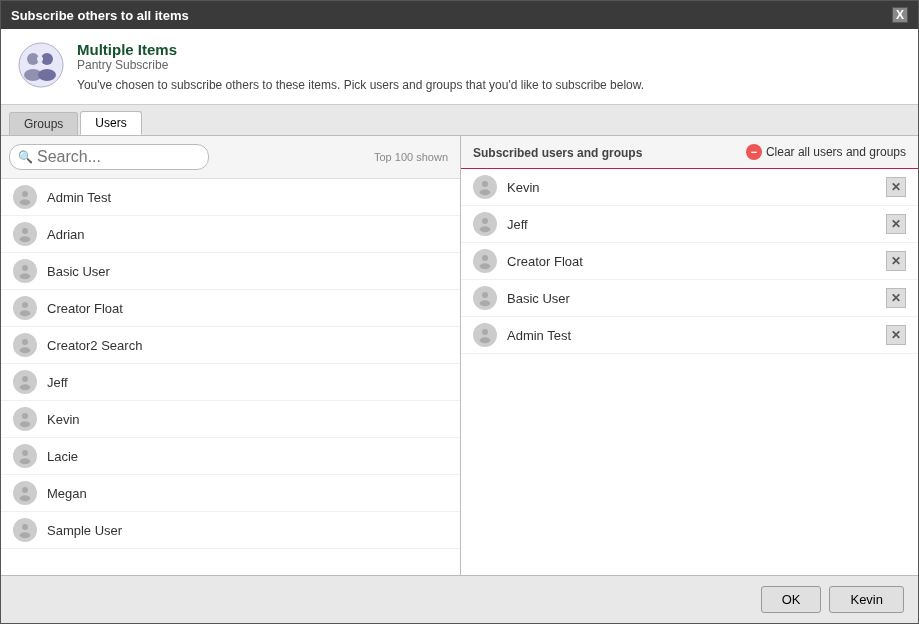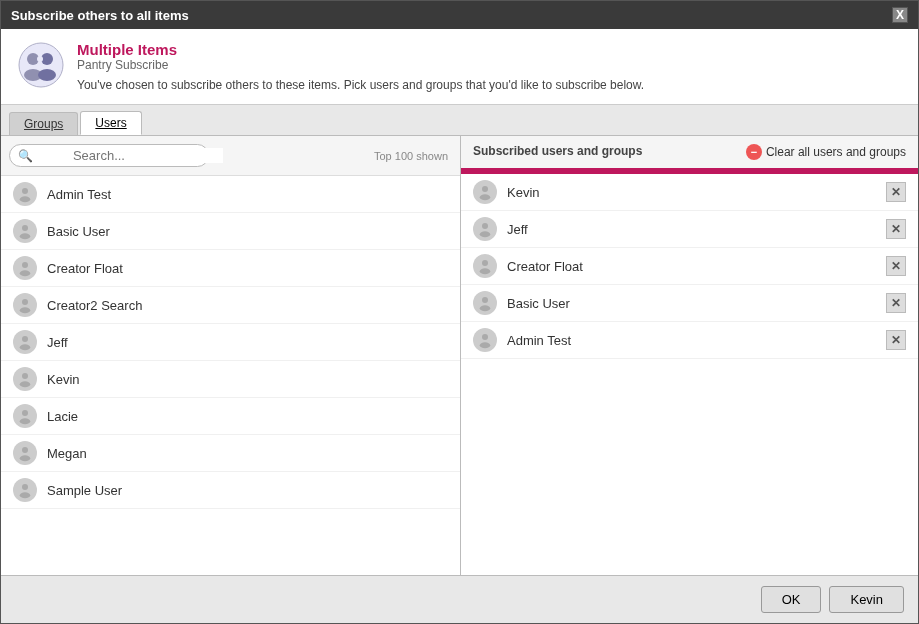--- a/index.html
+++ b/index.html
@@ -53,21 +53,21 @@
 
     .header-icon {
       width: 48px;
       height: 48px;
       flex-shrink: 0;
     }
 
     .header-text h2 {
       font-size: 15px;
       font-weight: bold;
-      color: #be185d;
+      color: #14532d;
     }
 
     .header-text .subtitle {
       font-size: 12px;
       color: #666;
       margin-bottom: 6px;
     }
 
     .header-text .description {
       font-size: 12px;
@@ -86,21 +86,20 @@
     .tab {
       padding: 4px 14px;
       border: 1px solid #bbb;
       border-bottom: none;
       cursor: pointer;
       font-size: 12px;
       background: #d0d0d0;
       color: #333;
       margin-right: 2px;
       border-radius: 3px 3px 0 0;
-      text-decoration: underline;
     }
 
     .tab.active {
       background: #fff;
       border-bottom: 1px solid #fff;
       color: #000;
     }
 
     .main-content {
       display: flex;
@@ -137,24 +136,23 @@
     }
 
     .search-icon-svg {
       color: #999;
       font-size: 12px;
     }
 
     .search-input {
       border: none;
       outline: none;
-      font-size: 13px;
+      font-size: 16px;
       width: 150px;
       color: #a21caf;
-      margin-left: 36px;
     }
 
     .top-100-label {
       font-size: 11px;
       color: #888;
       margin-left: auto;
       padding-right: 4px;
     }
 
     .user-list {
@@ -195,24 +193,24 @@
 
     .right-panel {
       flex: 1;
       display: flex;
       flex-direction: column;
       background: #fff;
     }
 
     .right-header {
       display: flex;
-      align-items: flex-start;
+      align-items: flex-end;
       justify-content: space-between;
       padding: 8px 12px;
-      border-bottom: 6px solid #be185d;
+      border-bottom: 1px solid #be185d;
       background: #f5f5f5;
     }
 
     .right-header-title {
       font-size: 12px;
       color: #444;
       font-weight: bold;
     }
 
     .clear-all-btn {
@@ -349,20 +347,29 @@
       </div>
       <span class="user-name">Admin Test</span>
     </div>
           <div class="user-item">
       <div class="user-avatar">
         <svg viewBox="0 0 24 24" xmlns="http://www.w3.org/2000/svg">
           <circle cx="12" cy="8" r="4" fill="#aaa"></circle>
           <ellipse cx="12" cy="19" rx="7" ry="4" fill="#aaa"></ellipse>
         </svg>
       </div>
+      <span class="user-name">Adrian</span>
+    </div>
+          <div class="user-item">
+      <div class="user-avatar">
+        <svg viewBox="0 0 24 24" xmlns="http://www.w3.org/2000/svg">
+          <circle cx="12" cy="8" r="4" fill="#aaa"></circle>
+          <ellipse cx="12" cy="19" rx="7" ry="4" fill="#aaa"></ellipse>
+        </svg>
+      </div>
       <span class="user-name">Basic User</span>
     </div>
           <div class="user-item">
       <div class="user-avatar">
         <svg viewBox="0 0 24 24" xmlns="http://www.w3.org/2000/svg">
           <circle cx="12" cy="8" r="4" fill="#aaa"></circle>
           <ellipse cx="12" cy="19" rx="7" ry="4" fill="#aaa"></ellipse>
         </svg>
       </div>
       <span class="user-name">Creator Float</span>

